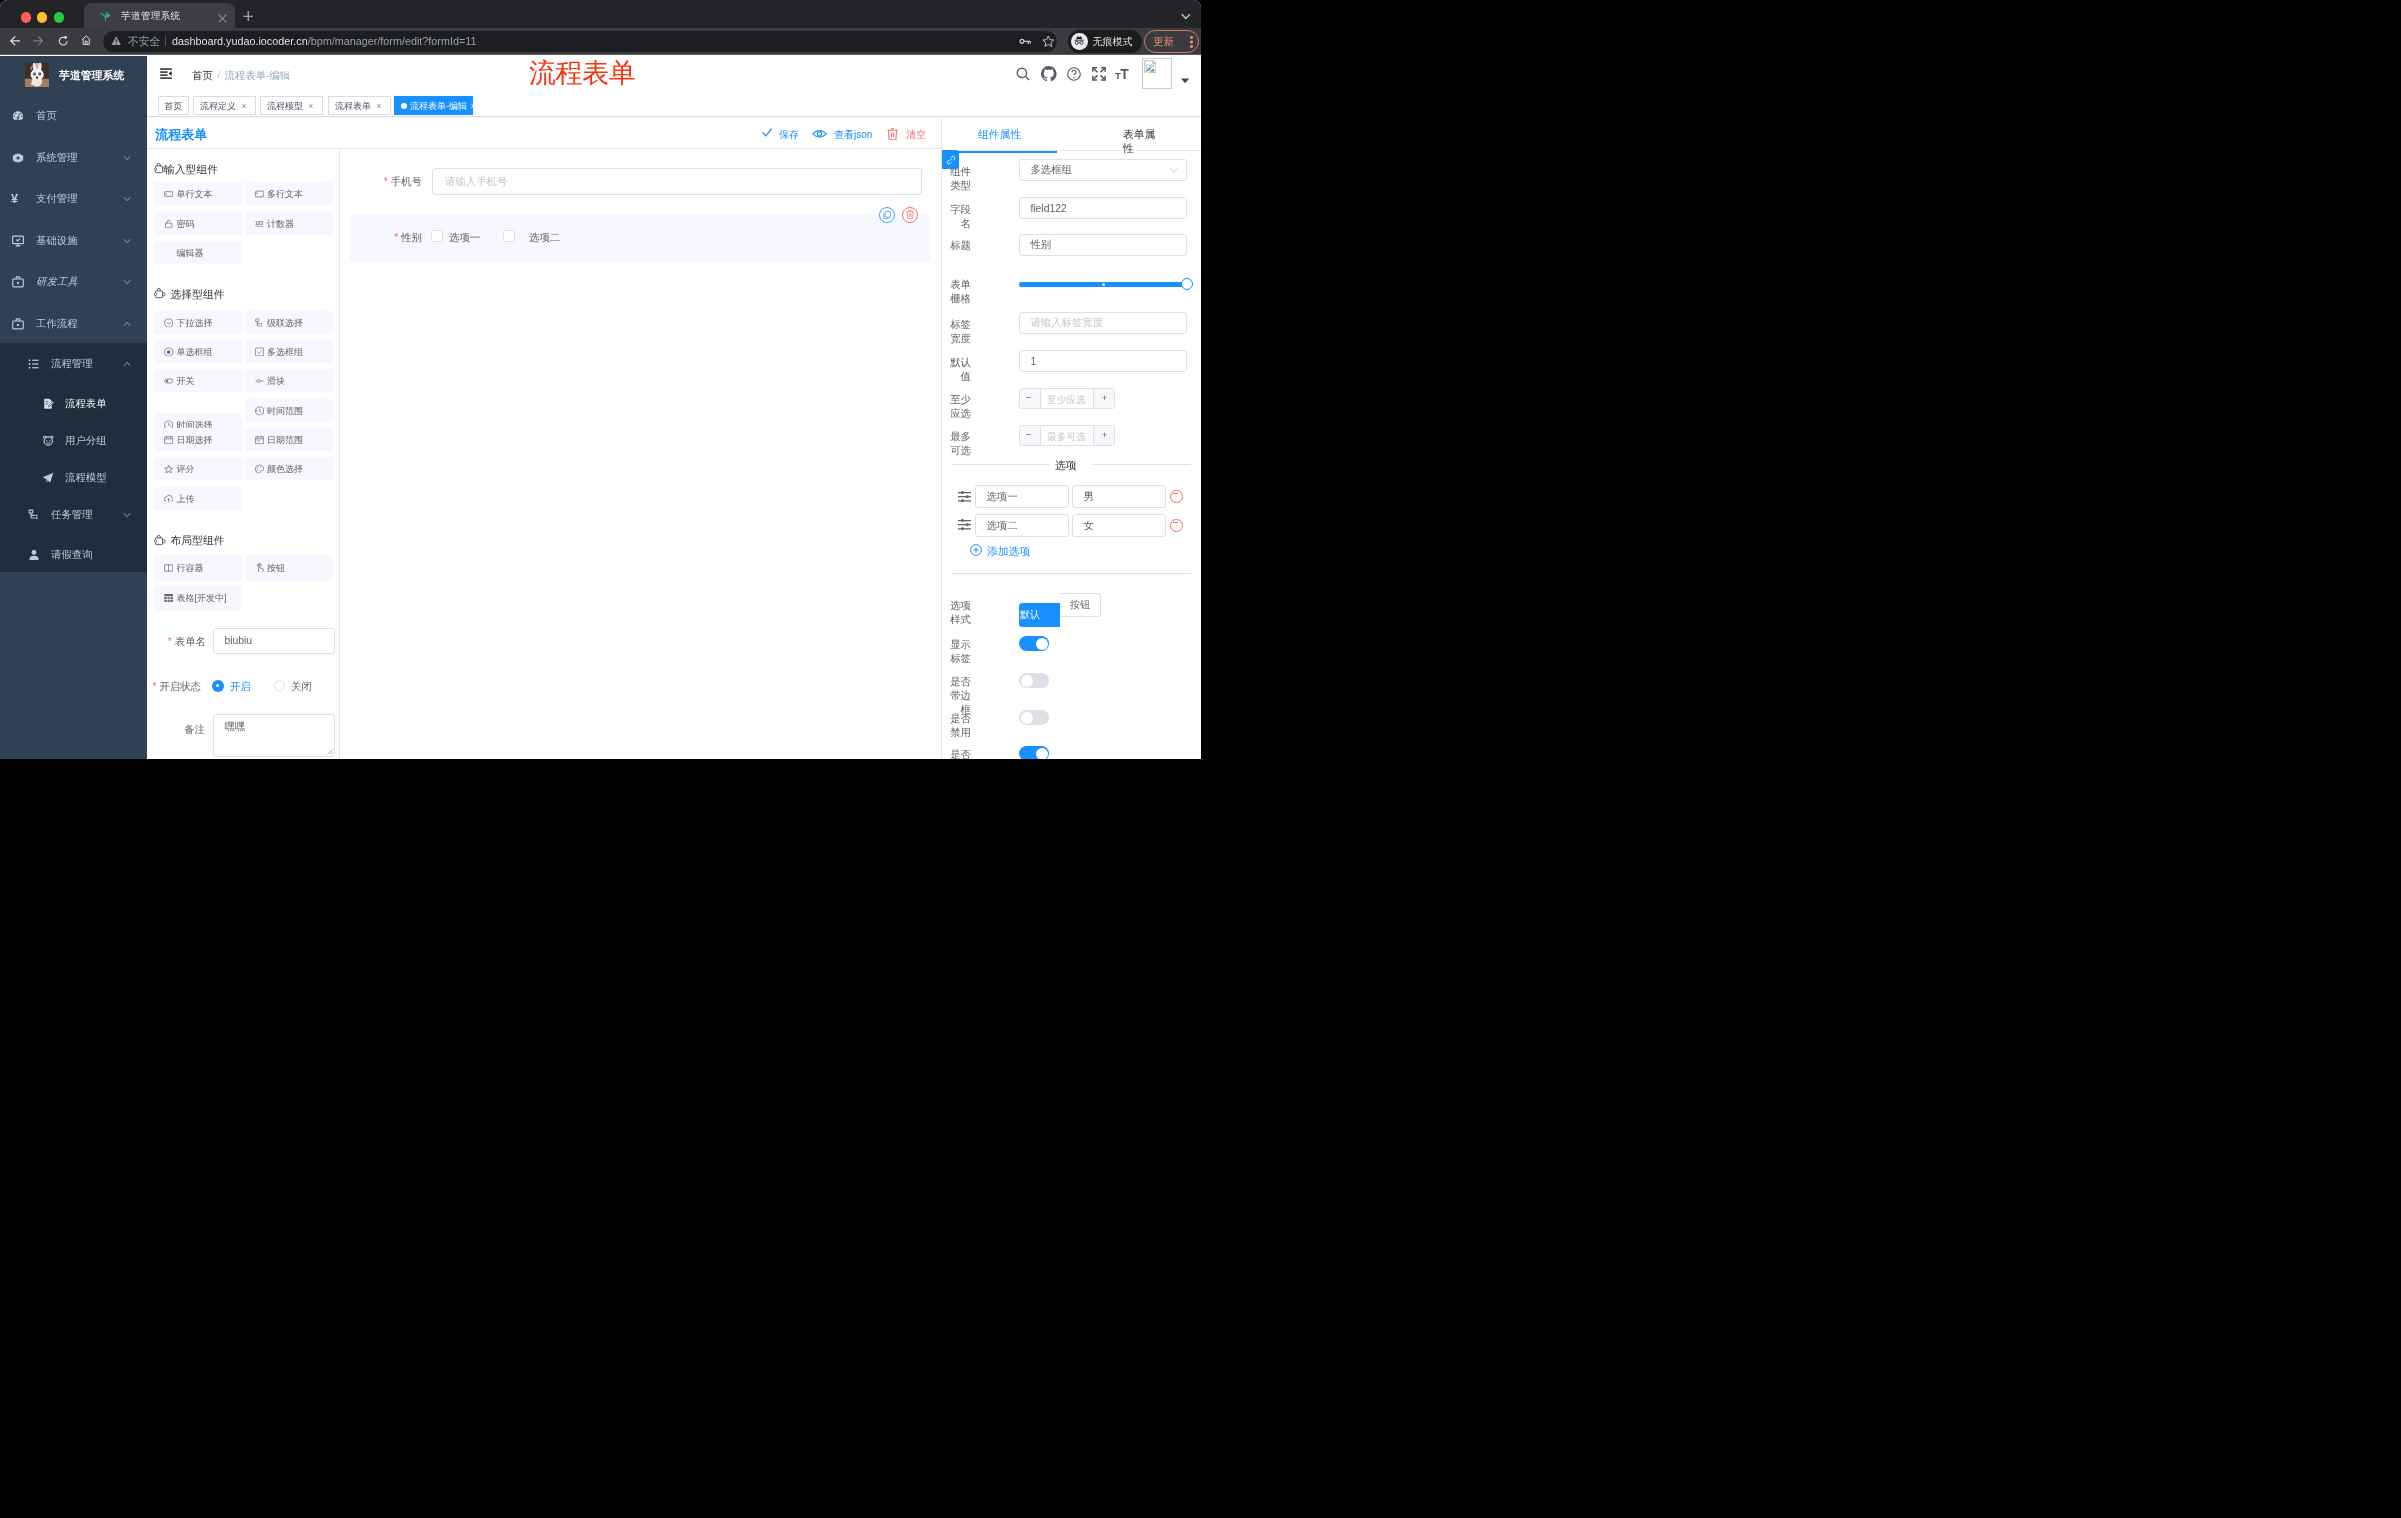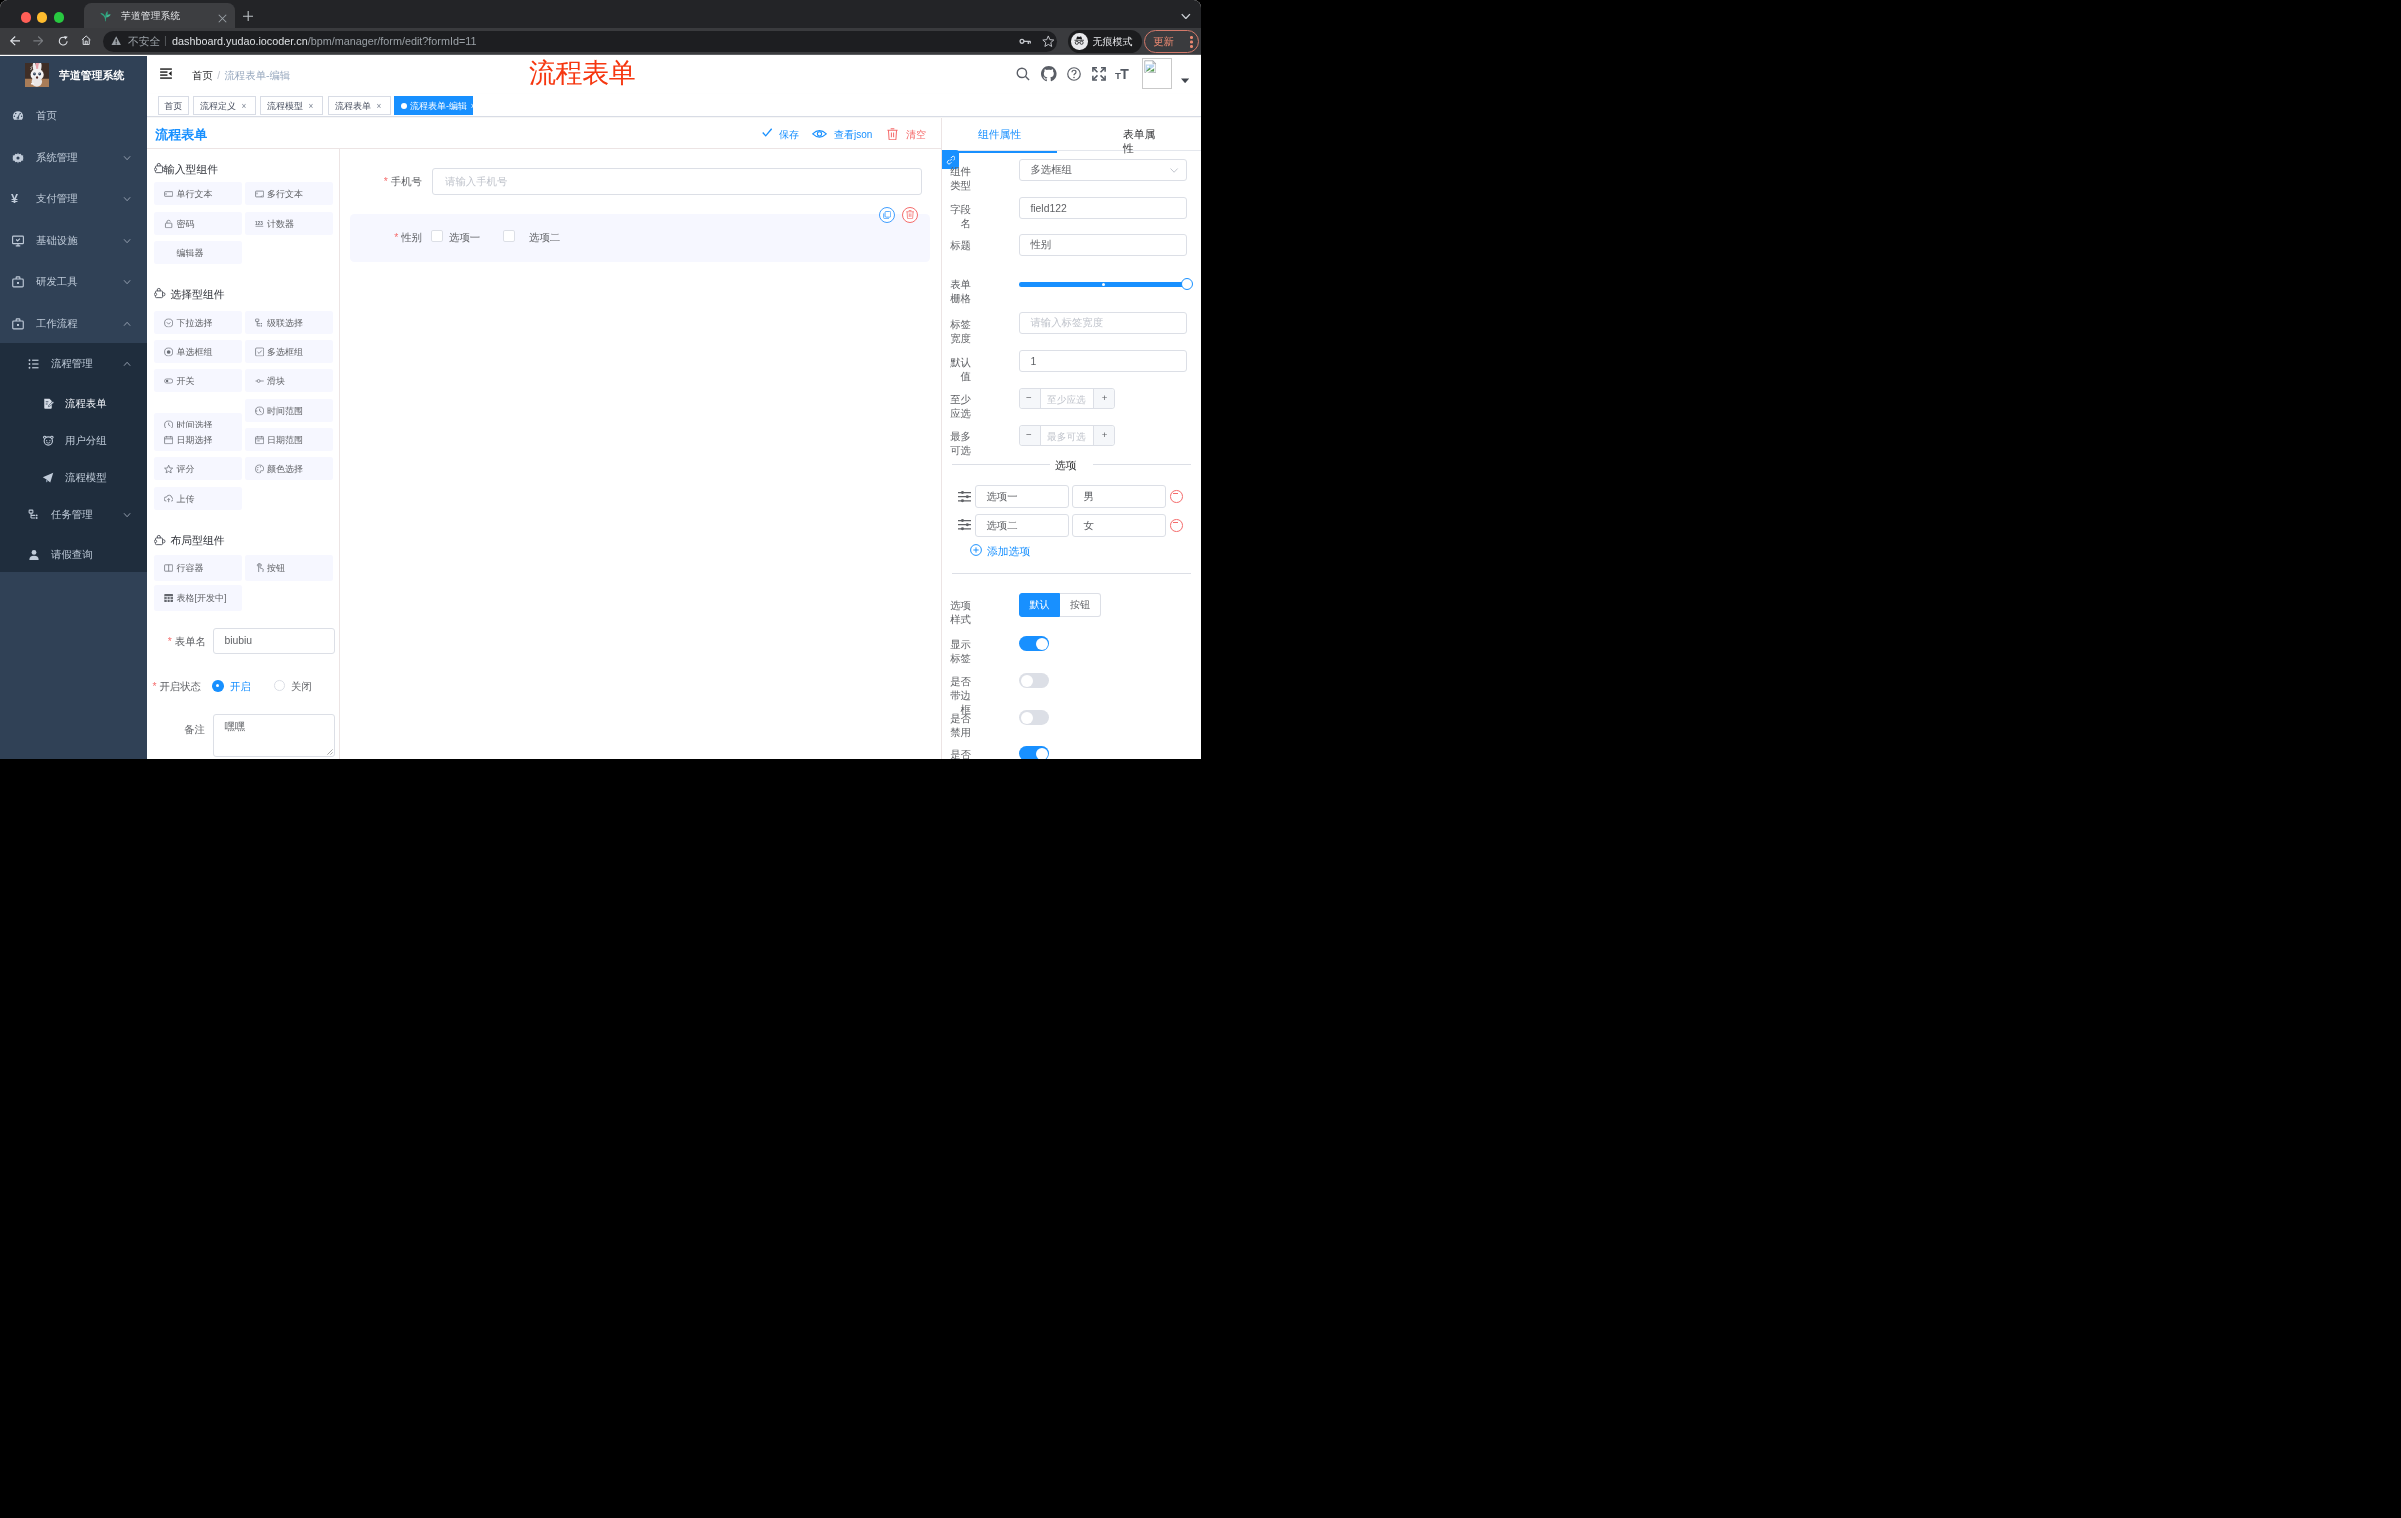--- a/index.html
+++ b/index.html
@@ -177,21 +177,21 @@
         <svg class="micon" viewBox="0 0 16 16">
             <rect x="0.8" y="1.5" width="14.4" height="10" rx="1" fill="none" stroke="#c0cbd9" stroke-width="1.5"></rect>
             <path d="M5.5 6 L7.5 8 L10.5 4.7" stroke="#c0cbd9" stroke-width="1.5" fill="none"></path>
             <path d="M5 14.5 H11 M8 11.5 V14.5" stroke="#c0cbd9" stroke-width="1.5"></path>
           </svg>
         <span class="txt">基础设施</span>
         <svg class="chev" viewBox="0 0 12 12">
             <path d="M1.5 3.5 L6 8.5 L10.5 3.5" stroke="#97a2b1" stroke-width="1.4" fill="none"></path>
           </svg>
       </div>
-      <div class="mitem" style="top:205px;">
+      <div class="mitem" style="top:205px;font-style:italic;">
         <svg class="micon" viewBox="0 0 16 16">
             <rect x="1" y="4" width="14" height="10.5" rx="1.2" fill="none" stroke="#c0cbd9" stroke-width="1.5"></rect>
             <path d="M5.5 4 V2.2 A1 1 0 0 1 6.5 1.2 H9.5 A1 1 0 0 1 10.5 2.2 V4" fill="none" stroke="#c0cbd9" stroke-width="1.5"></path>
             <rect x="6.7" y="8" width="2.6" height="2.6" fill="#c0cbd9"></rect>
           </svg>
         <span class="txt">研发工具</span>
         <svg class="chev" viewBox="0 0 12 12">
             <path d="M1.5 3.5 L6 8.5 L10.5 3.5" stroke="#97a2b1" stroke-width="1.4" fill="none"></path>
           </svg>
       </div>
@@ -628,21 +628,21 @@
           <div style="position:absolute;left:228px;top:401px;width:12.6px;height:12.6px;border-radius:50%;border:0.7px solid #f56c6c;"></div>
           <div style="position:absolute;left:231px;top:404px;width:5.2px;height:1.2px;background:#f56c6c;"></div>
           <svg style="position:absolute;left:27.5px;top:426px" width="12" height="12" viewBox="0 0 16 16">
               <circle cx="8" cy="8" r="7.2" fill="none" stroke="#1890ff" stroke-width="1.3"></circle>
               <path d="M8 4.5 V11.5 M4.5 8 H11.5" stroke="#1890ff" stroke-width="1.3"></path>
             </svg>
           <div style="position:absolute;left:45px;top:427px;font-size:10.8px;color:#1890ff;">添加选项</div>
           <div style="position:absolute;left:10.4px;top:455px;width:239px;height:0.7px;background:#dcdfe6;"></div>
 
           <div class="rlabel" style="top:481px;">选项样式</div>
-          <div style="position:absolute;left:77px;top:475px;width:41px;height:24px;background:#1890ff;border:0.7px solid #1890ff;border-radius:3px 0 0 3px;color:#fff;font-size:10px;text-align:center;line-height:22px;">默认</div>
+          <div style="position:absolute;left:77px;top:485px;width:41px;height:24px;background:#1890ff;border:0.7px solid #1890ff;border-radius:3px 0 0 3px;color:#fff;font-size:10px;line-height:22px;">默认</div>
           <div style="position:absolute;left:118px;top:475px;width:41px;height:24px;background:#fff;border:0.7px solid #dcdfe6;border-left:none;border-radius:0 3px 3px 0;color:#606266;font-size:10px;text-align:center;line-height:22px;">按钮</div>
           <div class="rlabel" style="top:520px;">显示标签</div>
           <div class="toggle" style="top:518px;background:#1890ff;">
               <div class="knob" style="right:1.5px;"></div>
             </div>
           <div class="rlabel" style="top:557px;">是否带边框</div>
           <div class="toggle" style="top:555px;background:#dcdfe6;">
               <div class="knob" style="left:1.5px;"></div>
             </div>
           <div class="rlabel" style="top:594px;">是否禁用</div>

